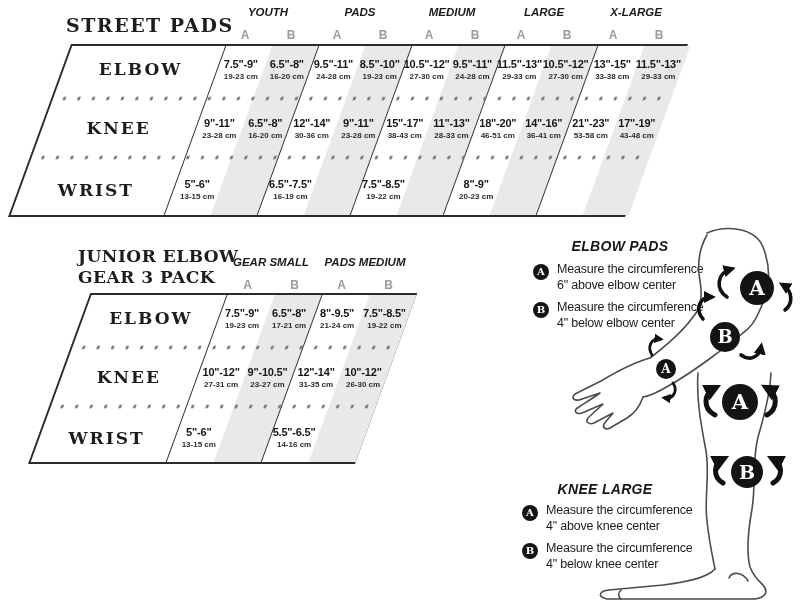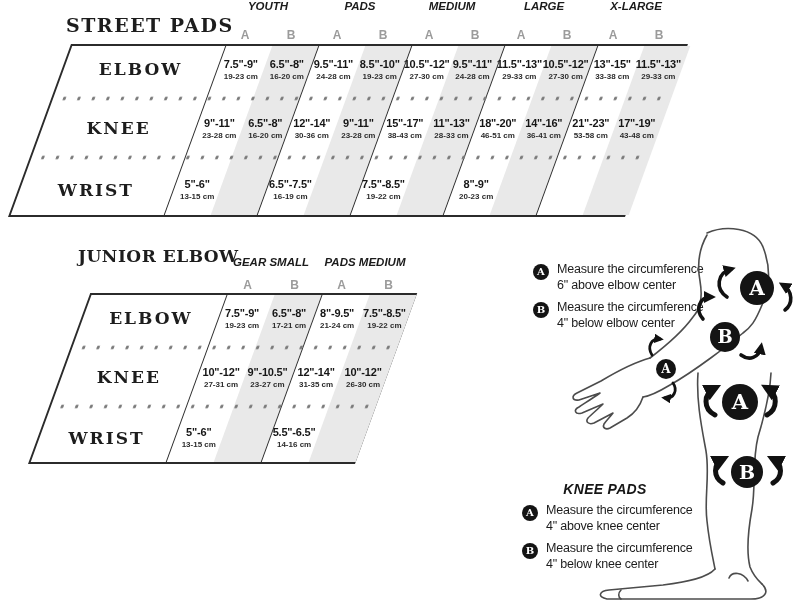--- a/index.html
+++ b/index.html
@@ -45,21 +45,21 @@
   svg text.circ{font-family:"DejaVu Serif",serif;font-weight:bold;fill:#fff;
                 text-anchor:middle;}
 </style>
 </head>
 <body>
 
 <div id="canvas">
 
   <div class="abs slab t-title" style="left:66px;top:14px">STREET PADS</div>
 
-  <div class="abs size-row" style="left:222px;top:0">
+  <div class="abs size-row" style="left:222px;top:6px">
     <div class="size-label" style="width:92px">YOUTH</div>
     <div class="size-label" style="width:92px">PADS</div>
     <div class="size-label" style="width:92px">MEDIUM</div>
     <div class="size-label" style="width:92px">LARGE</div>
     <div class="size-label" style="width:92px">X-LARGE</div>
   </div>
 
   <div class="abs ab-row" style="left:222px;top:28px">
     <div class="ab-label w46">A</div>
     <div class="ab-label w46">B</div>
@@ -284,20 +284,21 @@
             <div class="cm"></div>
           </div>
         </div>
     </div>
     <div class="dots d1"></div>
     <div class="dots d2"></div>
   </div>
 
   <div class="abs slab j-title" style="left:78px;top:246px">
     <div>JUNIOR ELBOW</div>
+    <div>GEAR 3 PACK</div>
   </div>
 
   <div class="abs size-row" style="left:224px;top:256px">
     <div class="size-label" style="width:94px">GEAR SMALL</div>
     <div class="size-label" style="width:94px">PADS MEDIUM</div>
   </div>
 
   <div class="abs ab-row" style="left:224px;top:278px">
     <div class="ab-label w47">A</div>
     <div class="ab-label w47">B</div>
@@ -394,38 +395,39 @@
           <div class="un">
             <div class="in"></div>
             <div class="cm"></div>
           </div>
         </div>
     </div>
     <div class="dots d1"></div>
     <div class="dots d2"></div>
   </div>
 
+  <div class="abs sec-title" style="left:545px;top:238px;width:150px">ELBOW PADS</div>
   <div class="abs" style="left:533px;top:262px;width:180px">
     <div class="m-item">
       <div class="m-icon">A</div>
       <div class="m-text">
         <div>Measure the circumference</div>
         <div>6" above elbow center</div>
       </div>
     </div>
     <div class="m-item">
       <div class="m-icon">B</div>
       <div class="m-text">
         <div>Measure the circumference</div>
         <div>4" below elbow center</div>
       </div>
     </div>
   </div>
 
-  <div class="abs sec-title" style="left:535px;top:481px;width:140px">KNEE PADS</div>
+  <div class="abs sec-title" style="left:535px;top:481px;width:140px">KNEE LARGE</div>
   <div class="abs" style="left:522px;top:503px;width:180px">
     <div class="m-item">
       <div class="m-icon">A</div>
       <div class="m-text">
         <div>Measure the circumference</div>
         <div>4" above knee center</div>
       </div>
     </div>
     <div class="m-item">
       <div class="m-icon">B</div>

